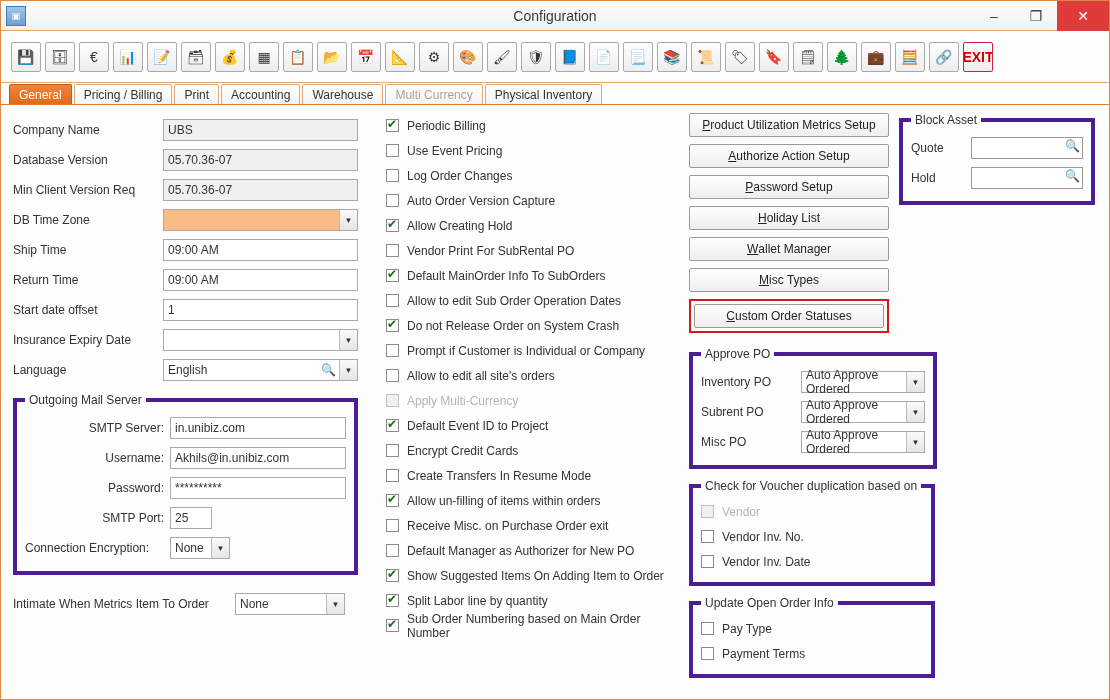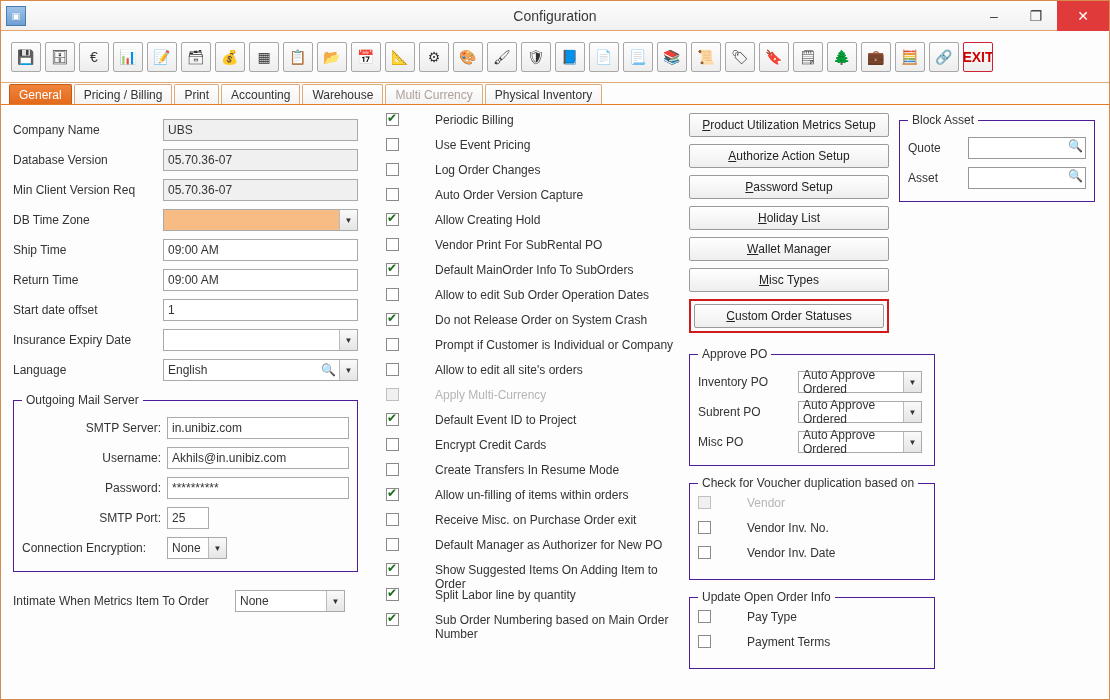--- a/index.html
+++ b/index.html
@@ -110,28 +110,28 @@
     display:flex;align-items:center;justify-content:center;
     font-size: 8px; color:#333;
   }
   .combo .mag {
     width: 20px; height:20px; display:flex;align-items:center;justify-content:center;
     font-size: 12px; color:#1a63b5;
   }
   .combo.orange { background:#f7bc84; }
 
   fieldset.group {
-    border: 1px solid #4c1d95;
+    border: 4px solid #4c1d95;
     margin: 0; padding: 6px 8px 8px 8px;
     position: relative;
   }
   fieldset.group > legend {
     font-size: 12px; color:#333; padding: 0 4px;
   }
-  .chk-row { display:flex; align-items:flex-start; height: 25px; gap: 28px; }
+  .chk-row { display:flex; align-items:center; height: 25px; }
   .chk {
     width: 13px; height: 13px; border: 1px solid #8a8a8a; background:#fff;
     margin-right: 8px; position: relative; flex: none;
   }
   .chk.checked::after {
     content: "✔"; position:absolute; left: 0px; top:-3px;
     font-size: 12px; color: #1a6b1a;
   }
   .chk.disabled { background:#f0f0f0; border-color:#c0c0c0; }
   .chk-label { font-size: 12px; color:#333; }
@@ -466,21 +466,21 @@
         <fieldset class="group" style="width:196px;">
           <legend>Block Asset</legend>
           <div id="block-asset-rows">
               <div class="field-row">
                 <div class="field-label" style="width: 60px;">Quote</div>
                 <div class="search-field">
                   <span class="mag">🔍</span>
                 </div>
               </div>
               <div class="field-row">
-                <div class="field-label" style="width: 60px;">Asset</div>
+                <div class="field-label" style="width: 60px;">Hold</div>
                 <div class="search-field">
                   <span class="mag">🔍</span>
                 </div>
               </div>
             </div>
         </fieldset>
       </div>
 
       <fieldset class="group" style="width:246px; margin-top:14px;">
         <legend>Approve PO</legend>

